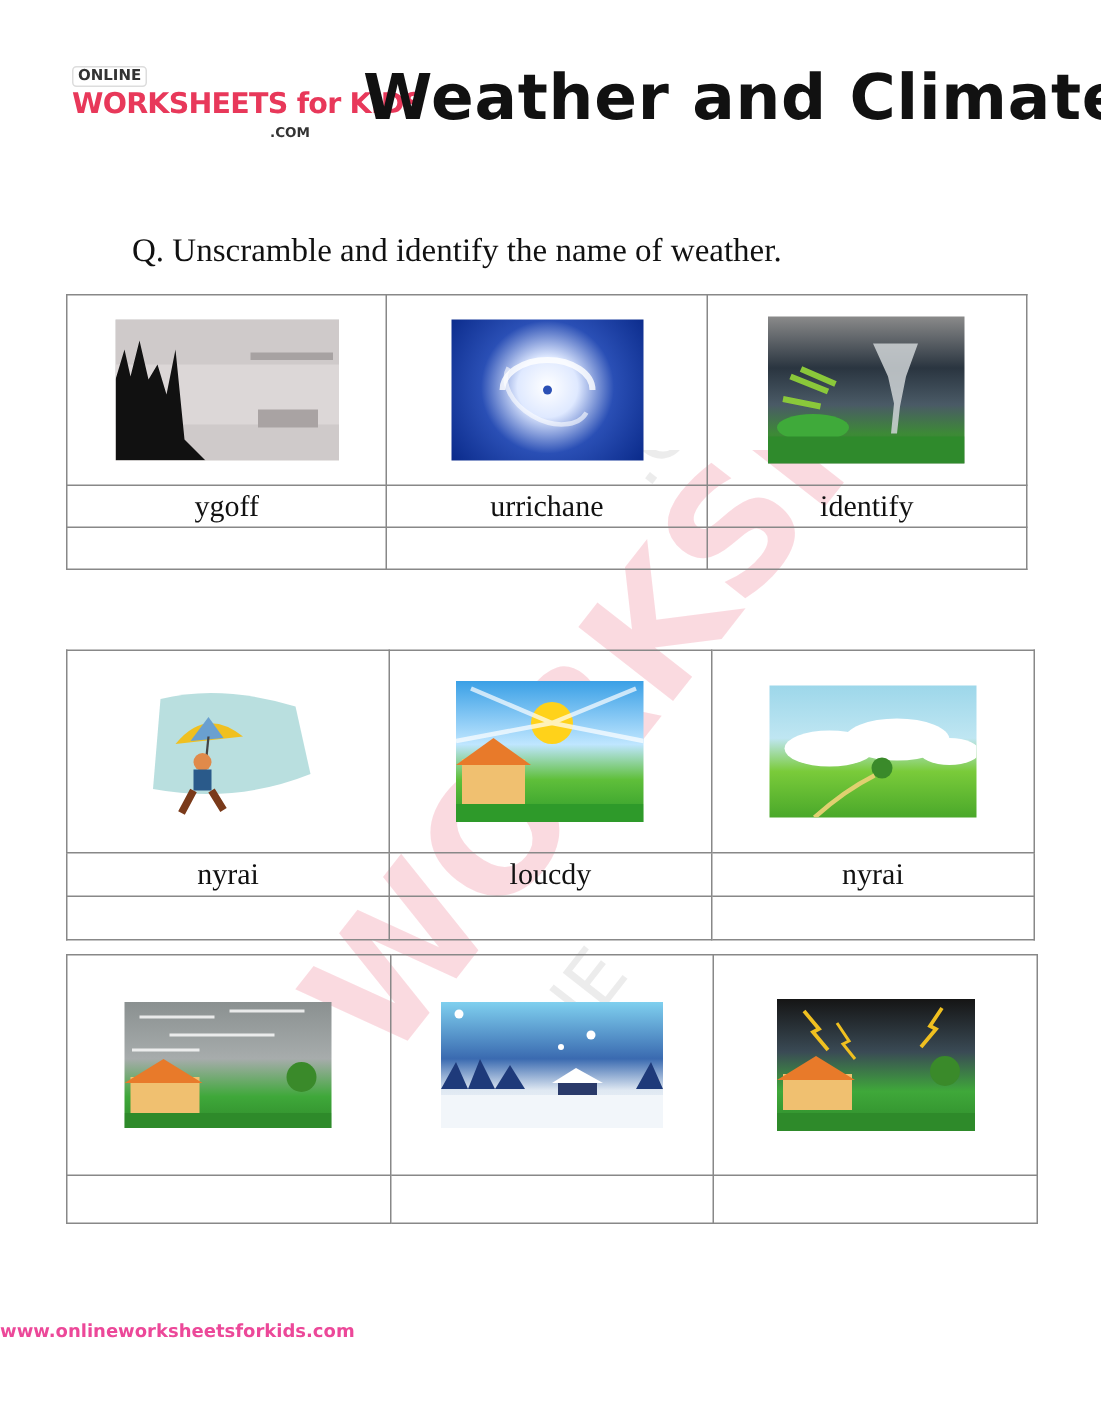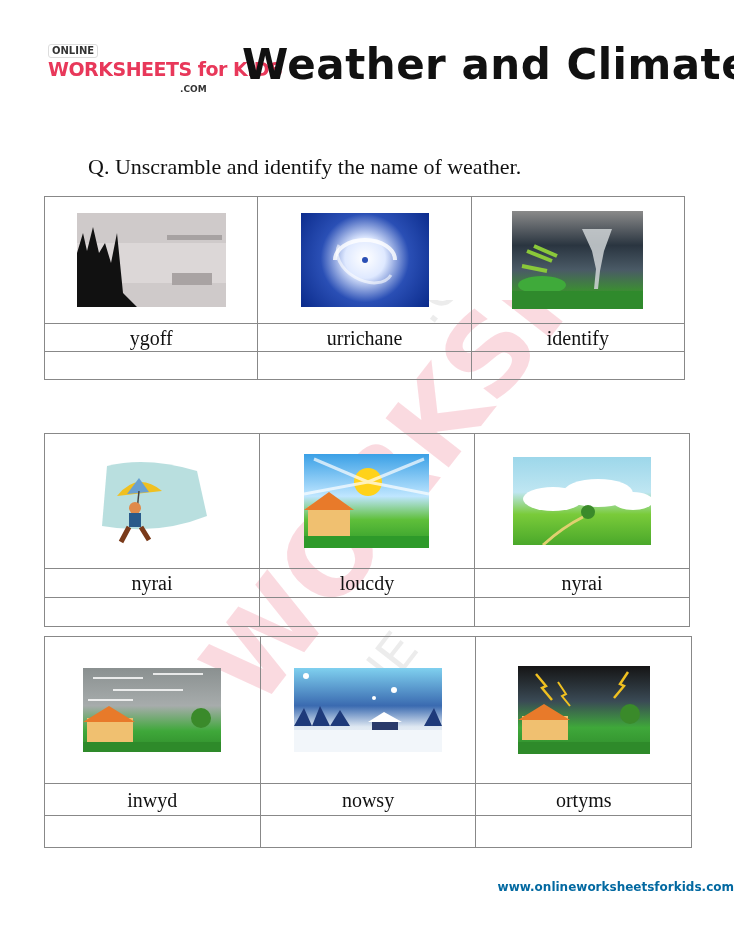--- a/index.html
+++ b/index.html
@@ -8,21 +8,21 @@
   .logo .online { position:absolute; left:0; top:0; font-family:"DejaVu Sans", sans-serif; font-weight:bold; font-size:10px; color:#333; background:#fff; border:1px solid #ddd; border-radius:3px; padding:0 3px; line-height:12px; }
   .logo .brand { position:absolute; left:0; top:14px; font-family:"DejaVu Sans", sans-serif; font-weight:bold; font-size:19px; color:#e8385a; letter-spacing:-0.5px; white-space:nowrap; }
   .logo .dotcom { position:absolute; left:132px; top:40px; font-family:"DejaVu Sans", sans-serif; font-weight:bold; font-size:9px; color:#333; }
   .title { position:absolute; left:242px; top:40px; font-family:"DejaVu Sans", sans-serif; font-weight:bold; font-size:42px; letter-spacing:0.5px; color:#111; white-space:nowrap; }
   .question { position:absolute; left:44px; top:154px; font-size:22px; white-space:nowrap;margin-left:44px; }
   .wtable { position:absolute; border-collapse:collapse; }
   .wtable td { border:1.5px solid #888; padding:0; text-align:center; vertical-align:middle; }
   .wtable .word { font-size:20px; line-height:20px; }
   .pic { display:inline-block; position:relative; overflow:hidden; vertical-align:middle; }
   .watermark { position:absolute; left:90px; top:300px; width:600px; height:420px; pointer-events:none; opacity:0.18; }
-  .footer { position:absolute; left:0; width:734px; top:880px; text-align:right; font-family:"DejaVu Sans", sans-serif; font-weight:bold; font-size:12px; color:#0369a1; }
+  .footer { position:absolute; left:0; width:734px; top:880px; text-align:left; font-family:"DejaVu Sans", sans-serif; font-weight:bold; font-size:12px; color:#ec4899; }
 </style>
 </head>
 <body>
 
 <div class="logo">
   <span class="online">ONLINE</span>
   <span class="brand">WORKSHEETS for KIDS</span>
   <span class="dotcom">.COM</span>
 </div>
 <div class="title">Weather and Climate</div>
@@ -181,25 +181,20 @@
           <path d="M110 6 L102 18 L106 20 L96 32" stroke="#f0c020" stroke-width="2.5" fill="none"></path>
           <rect x="4" y="50" width="46" height="24" fill="#f0c070"></rect>
           <path d="M0 54 L26 38 L52 54 Z" fill="#e87a2a"></path>
           <circle cx="112" cy="48" r="10" fill="#3a8a2a"></circle>
           <rect x="0" y="76" width="132" height="12" fill="#2e8a2a"></rect>
         </svg>
       </div>
     </td>
   </tr>
   <tr style="height:32px;">
-    <td class="word">inwyd</td>
-    <td class="word">nowsy</td>
-    <td class="word">ortyms</td>
-  </tr>
-  <tr style="height:32px;">
     <td></td>
     <td></td>
     <td></td>
   </tr>
 </tbody>
   </table>
 
 <div class="footer">www.onlineworksheetsforkids.com</div>
 
 </body></html>

